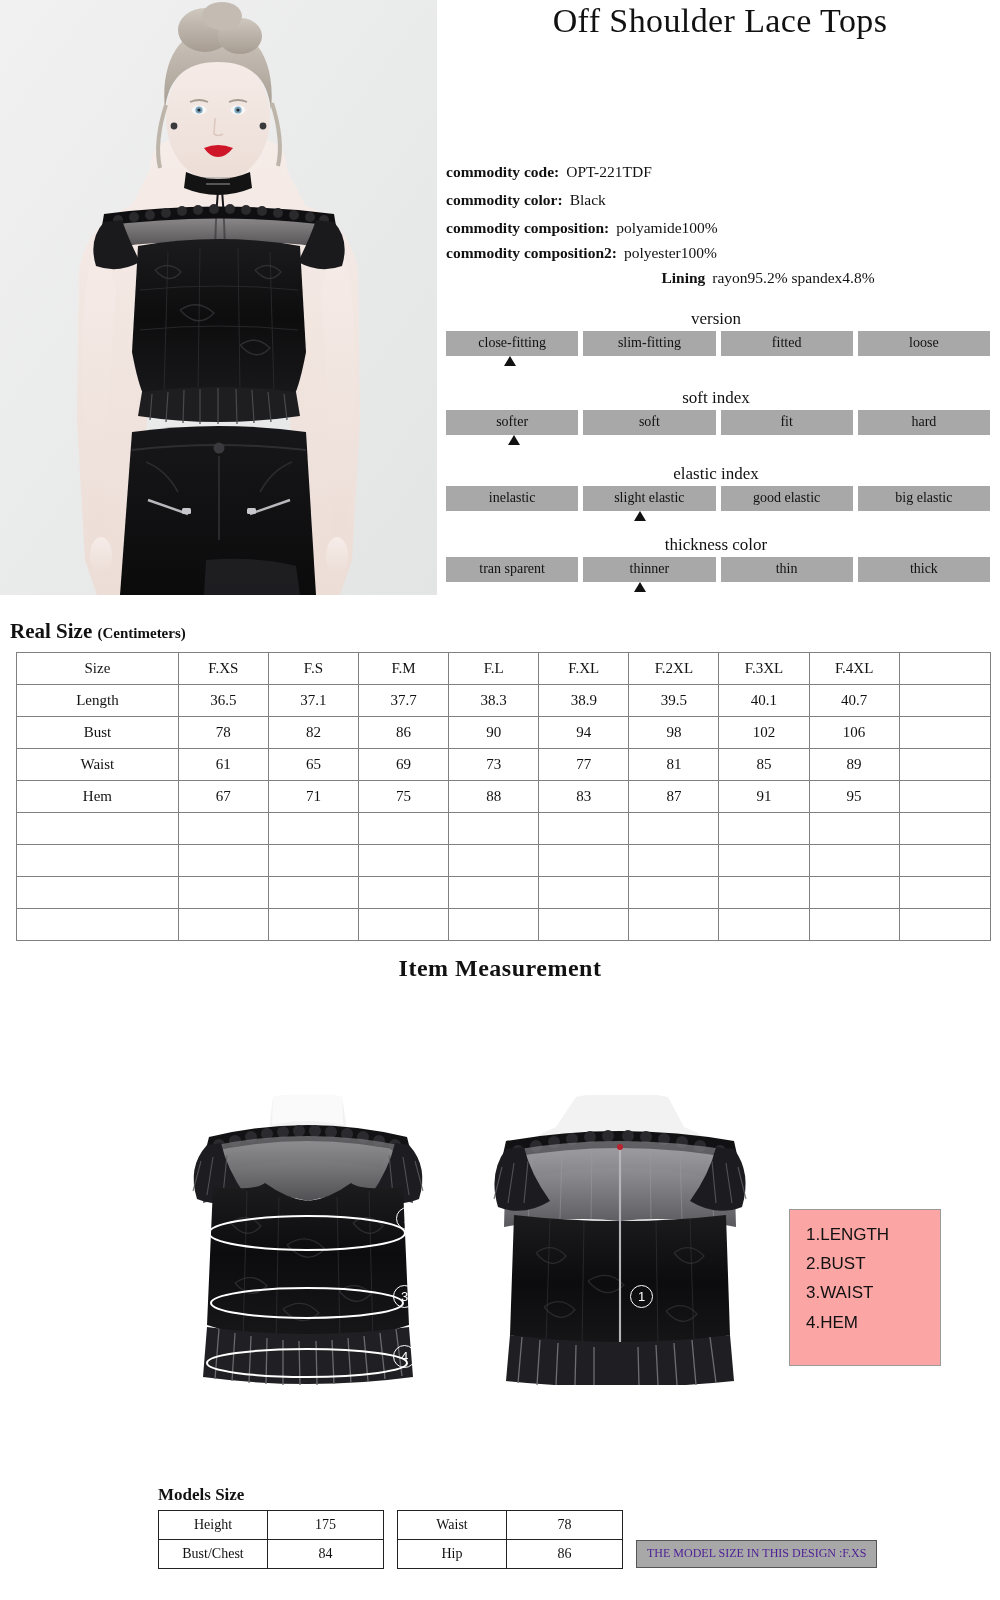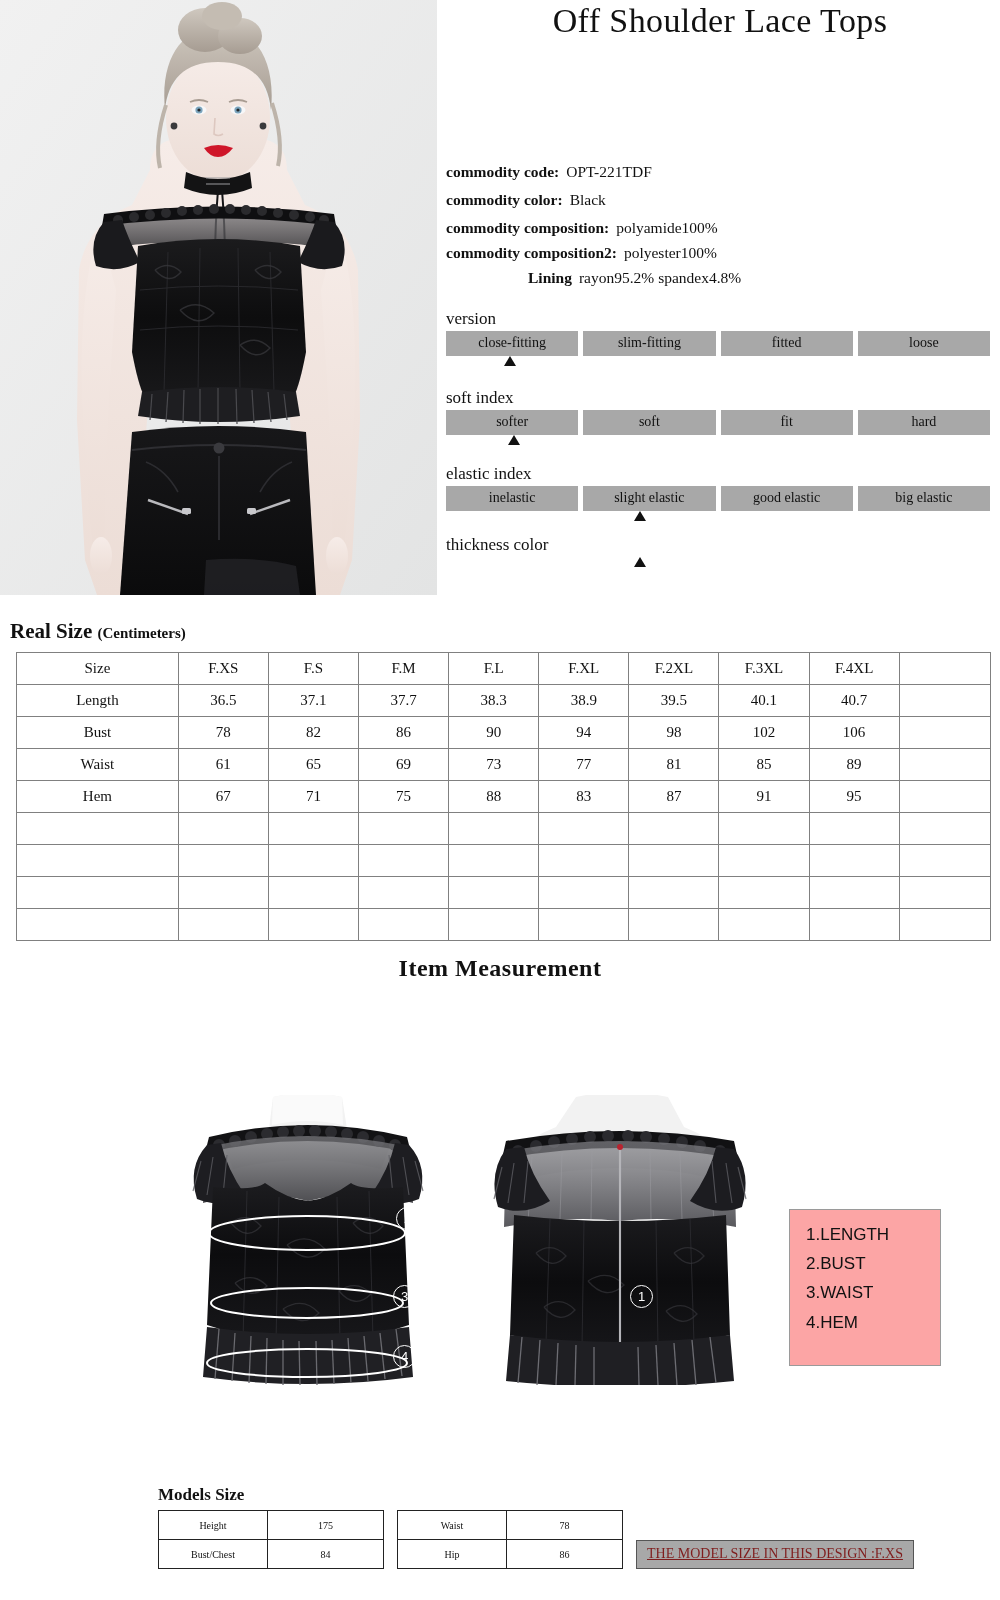--- a/index.html
+++ b/index.html
@@ -30,25 +30,25 @@
     letter-spacing:.4px;
     white-space:nowrap;
   }
 
   
   .specs{position:absolute;left:446px;top:163px;width:540px;}
   .spec-row{display:flex;align-items:baseline;margin-bottom:10px;font-size:15.5px;}
   .spec-row.tight{margin-bottom:7px;}
   .spec-k{font-weight:bold;white-space:nowrap;}
   .spec-v{margin-left:7px;white-space:nowrap;}
-  .lining-row{margin-left:82px;margin-bottom:2px;}
+  .lining-row{margin-left:104px;margin-bottom:2px;justify-content:center;}
 
   
   .idx-group{position:absolute;left:446px;width:540px;}
-  .idx-label{font-size:17px;margin:0 0 3px 0;line-height:1.05;}
+  .idx-label{font-size:17px;margin:0 0 3px 0;line-height:1.05;text-align:center;}
   .idx-bar{display:flex;gap:5px;width:544px;}
   .idx-cell{
     flex:1 1 0;
     background:#a8a8a8;
     color:#111;
     font-size:14px;
     text-align:center;
     padding:4px 0 5px 0;
     white-space:nowrap;
   }
@@ -121,39 +121,38 @@
     font-family:"Liberation Sans", sans-serif;
   }
   .legend div{font-size:17px;line-height:1.72;color:#111;}
 
   
   .models-title{
     position:absolute;left:158px;top:1485px;
     font-size:17px;font-weight:bold;
   }
   .models-wrap{position:absolute;left:158px;top:1510px;display:flex;gap:13px;align-items:flex-start;}
-  .models-table{border-collapse:collapse;font-size:10px;}
+  .models-table{border-collapse:collapse;font-size:14px;}
   .models-table td{
     border:1px solid #222;
     height:28px;
     text-align:center;
     vertical-align:middle;
     padding:0 4px;
   }
   .models-table td.k{width:100px;}
   .models-table td.v{width:107px;}
   .model-note{
     margin-top:30px;
     background:#a8a8a8;
     border:1px solid #555;
-    font-size:14px;
+    font-size:12px;
     padding:5px 10px 6px 10px;
     white-space:nowrap;
-    color:#7f1d1d;
-    text-decoration:underline;
+    color:#4c1d95;
   }
 </style>
 </head>
 <body>
 
 <div class="page">
 
   <div class="photo">
     <svg viewBox="0 0 437 595" preserveAspectRatio="xMidYMid slice">
       <defs>
@@ -355,20 +354,26 @@
       <div class="idx-cell">good elastic</div>
       <div class="idx-cell">big elastic</div>
     </div>
     <div class="idx-arrows">
       <span class="idx-arrow" style="left:188px;"></span>
     </div>
   </div>
 
   <div class="idx-group" style="top:536px;">
     <div class="idx-label">thickness color</div>
+    <div class="idx-bar">
+      <div class="idx-cell">tran sparent</div>
+      <div class="idx-cell">thinner</div>
+      <div class="idx-cell">thin</div>
+      <div class="idx-cell">thick</div>
+    </div>
     <div class="idx-arrows">
       <span class="idx-arrow" style="left:188px;"></span>
     </div>
   </div>
 
   <div class="realsize">
     <span>Real Size</span>
     <span class="unit">(Centimeters)</span>
   </div>
 

